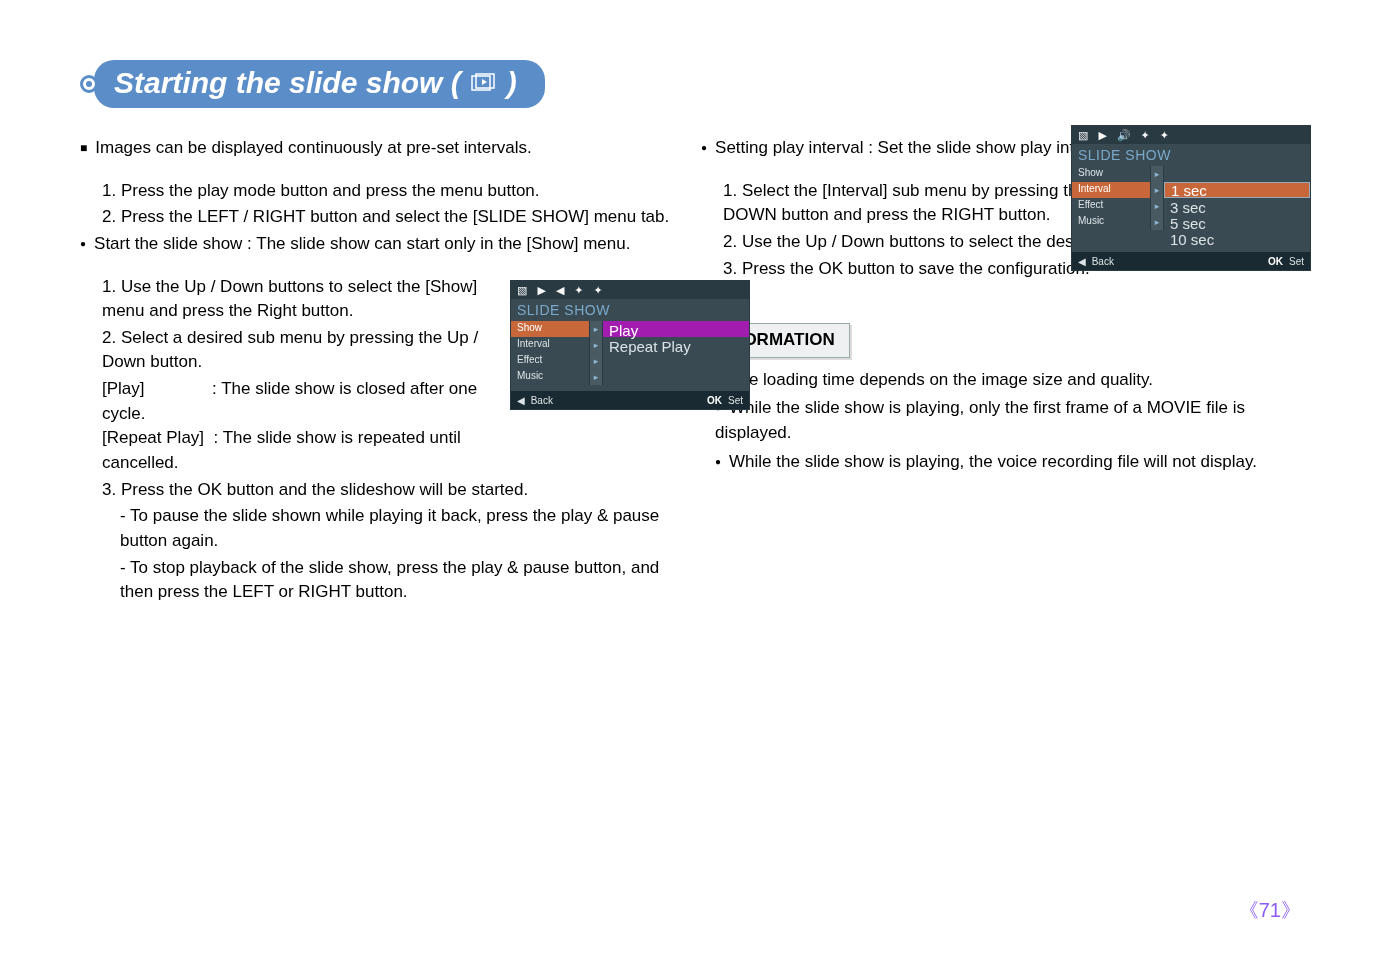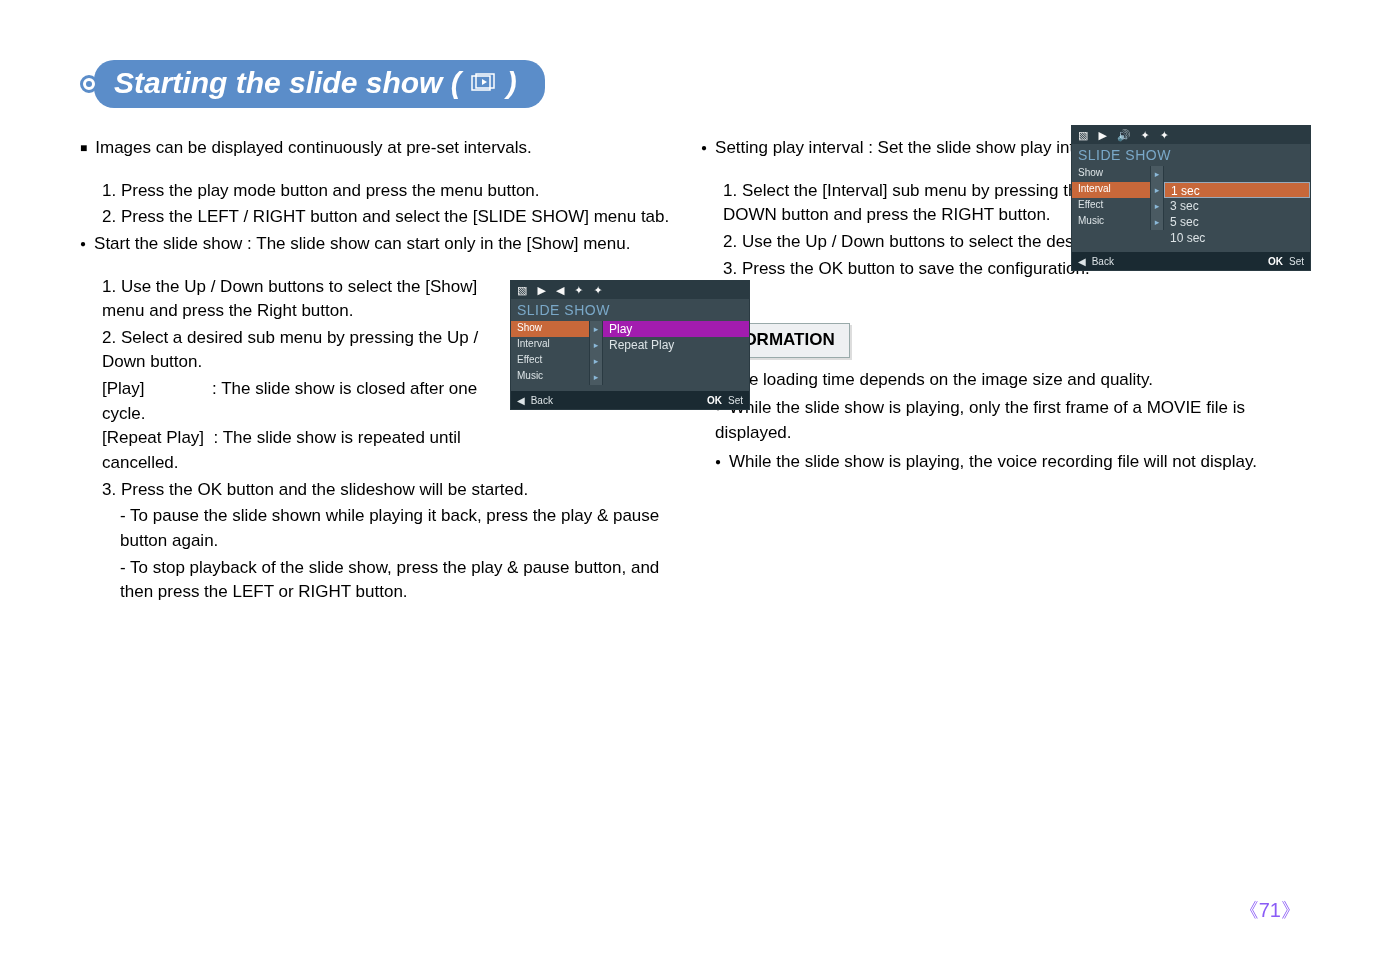--- a/index.html
+++ b/index.html
@@ -18,21 +18,21 @@
 .indent1 { padding-left: 22px; }
 .indent2 { padding-left: 40px; }
 .step { margin-bottom: 2px; }
 .lcd { background: #3a4a52; color: #dce3e6; width: 240px; font-size: 11px; border: 1px solid #2a3a42; font-family: Arial, sans-serif; }
 .lcd-tabs { background: #2a3a42; height: 18px; display: flex; align-items: center; padding: 0 6px; gap: 10px; color: #f8f8f8; font-size: 10px; }
 .lcd-title { color: #7aa8c8; font-size: 14px; padding: 3px 6px; letter-spacing: 0.5px; }
 .lcd-rows { }
 .lcd-row { display: flex; align-items: stretch; height: 16px; justify-content: flex-end; }
 .lcd-row .lbl { flex: 0 0 78px; padding: 1px 6px; font-size: 10px; }
 .lcd-row .arr { flex: 0 0 14px; background: #4a5a62; color: #8bb8d8; text-align: center; font-size: 9px; line-height: 16px; border-left: 1px solid #2a3a42; border-right: 1px solid #2a3a42; }
-.lcd-row .val { flex: 1; padding: 1px 6px; font-size: 12px; }
+.lcd-row .val { flex: 1; padding: 1px 6px; font-size: 15px; }
 .lcd-row.hl .lbl { background: #c8683a; color: #fff; }
 .lcd-row.hl .val.hlv { background: #a21caf; color: #fff; }
 .lcd-row.sel .val { background: #5a6a72; border: 1px solid #9ab; line-height: 14px; }
 .lcd-foot { background: #1a2a32; display: flex; align-items: center; height: 18px; font-size: 10px; padding: 0 6px; gap: 6px; margin-top: 6px; }
 .lcd-foot .ok { color: #fff; font-weight: bold; margin-left: auto; }
 .lcd-tabs span { font-size: 11px; }
 .lcd1 { position: absolute; left: 510px; top: 280px; }
 .lcd2 { position: absolute; right: 70px; top: 125px; }
 .info-head { display: inline-block; border: 1px solid #9aa; background: #eef0f2; padding: 4px 14px; font-weight: bold; font-size: 17px; margin-bottom: 10px; box-shadow: 2px 2px 0 #ddd; }
 .info-list .rnd { margin-bottom: 4px; padding-left: 14px; }

